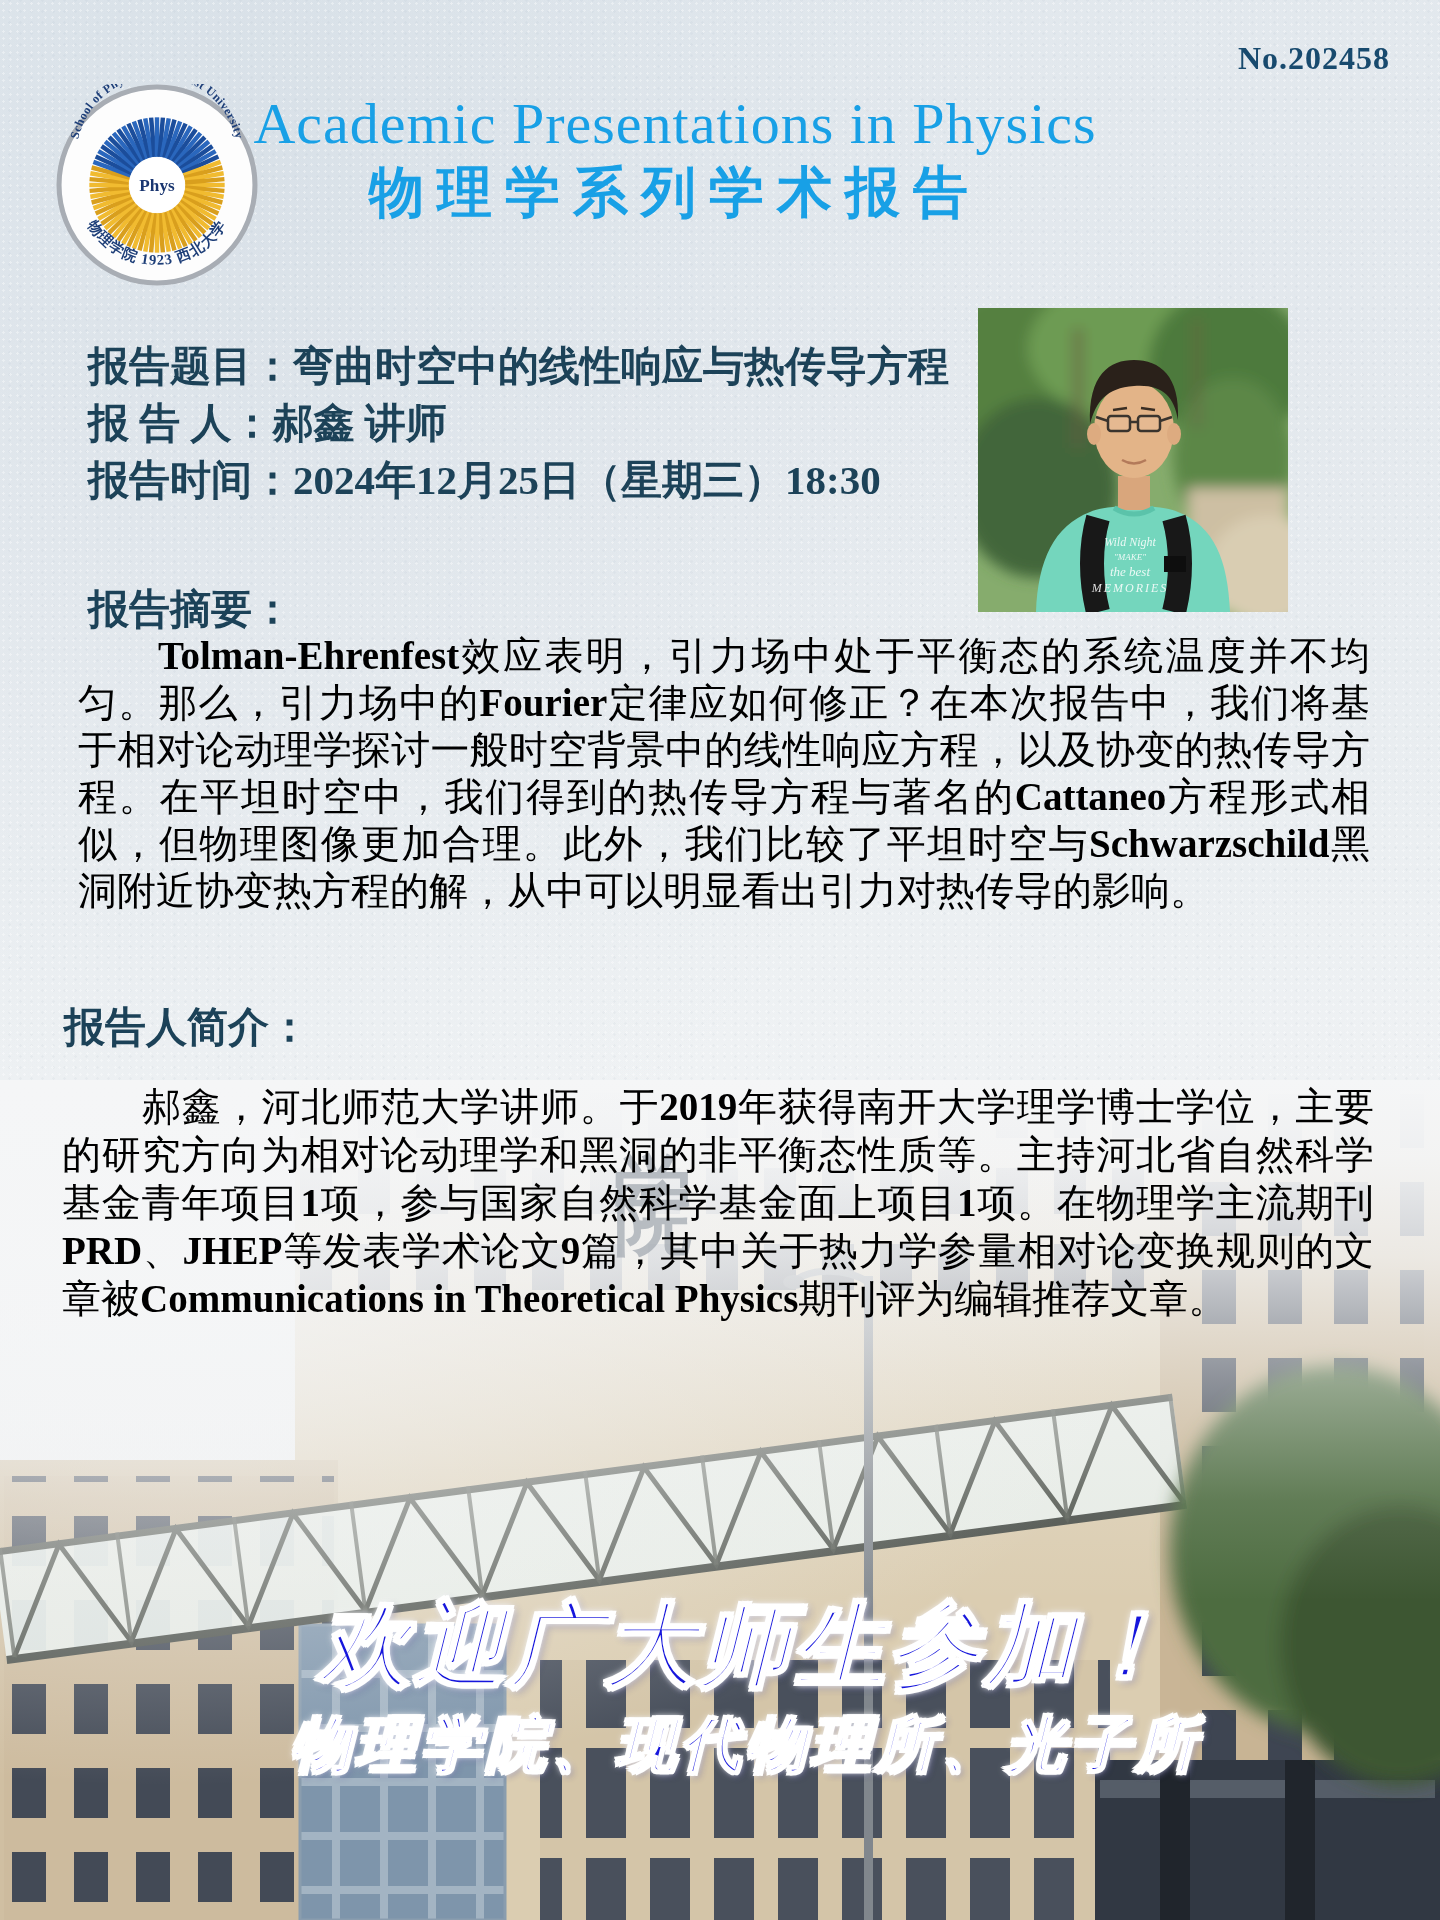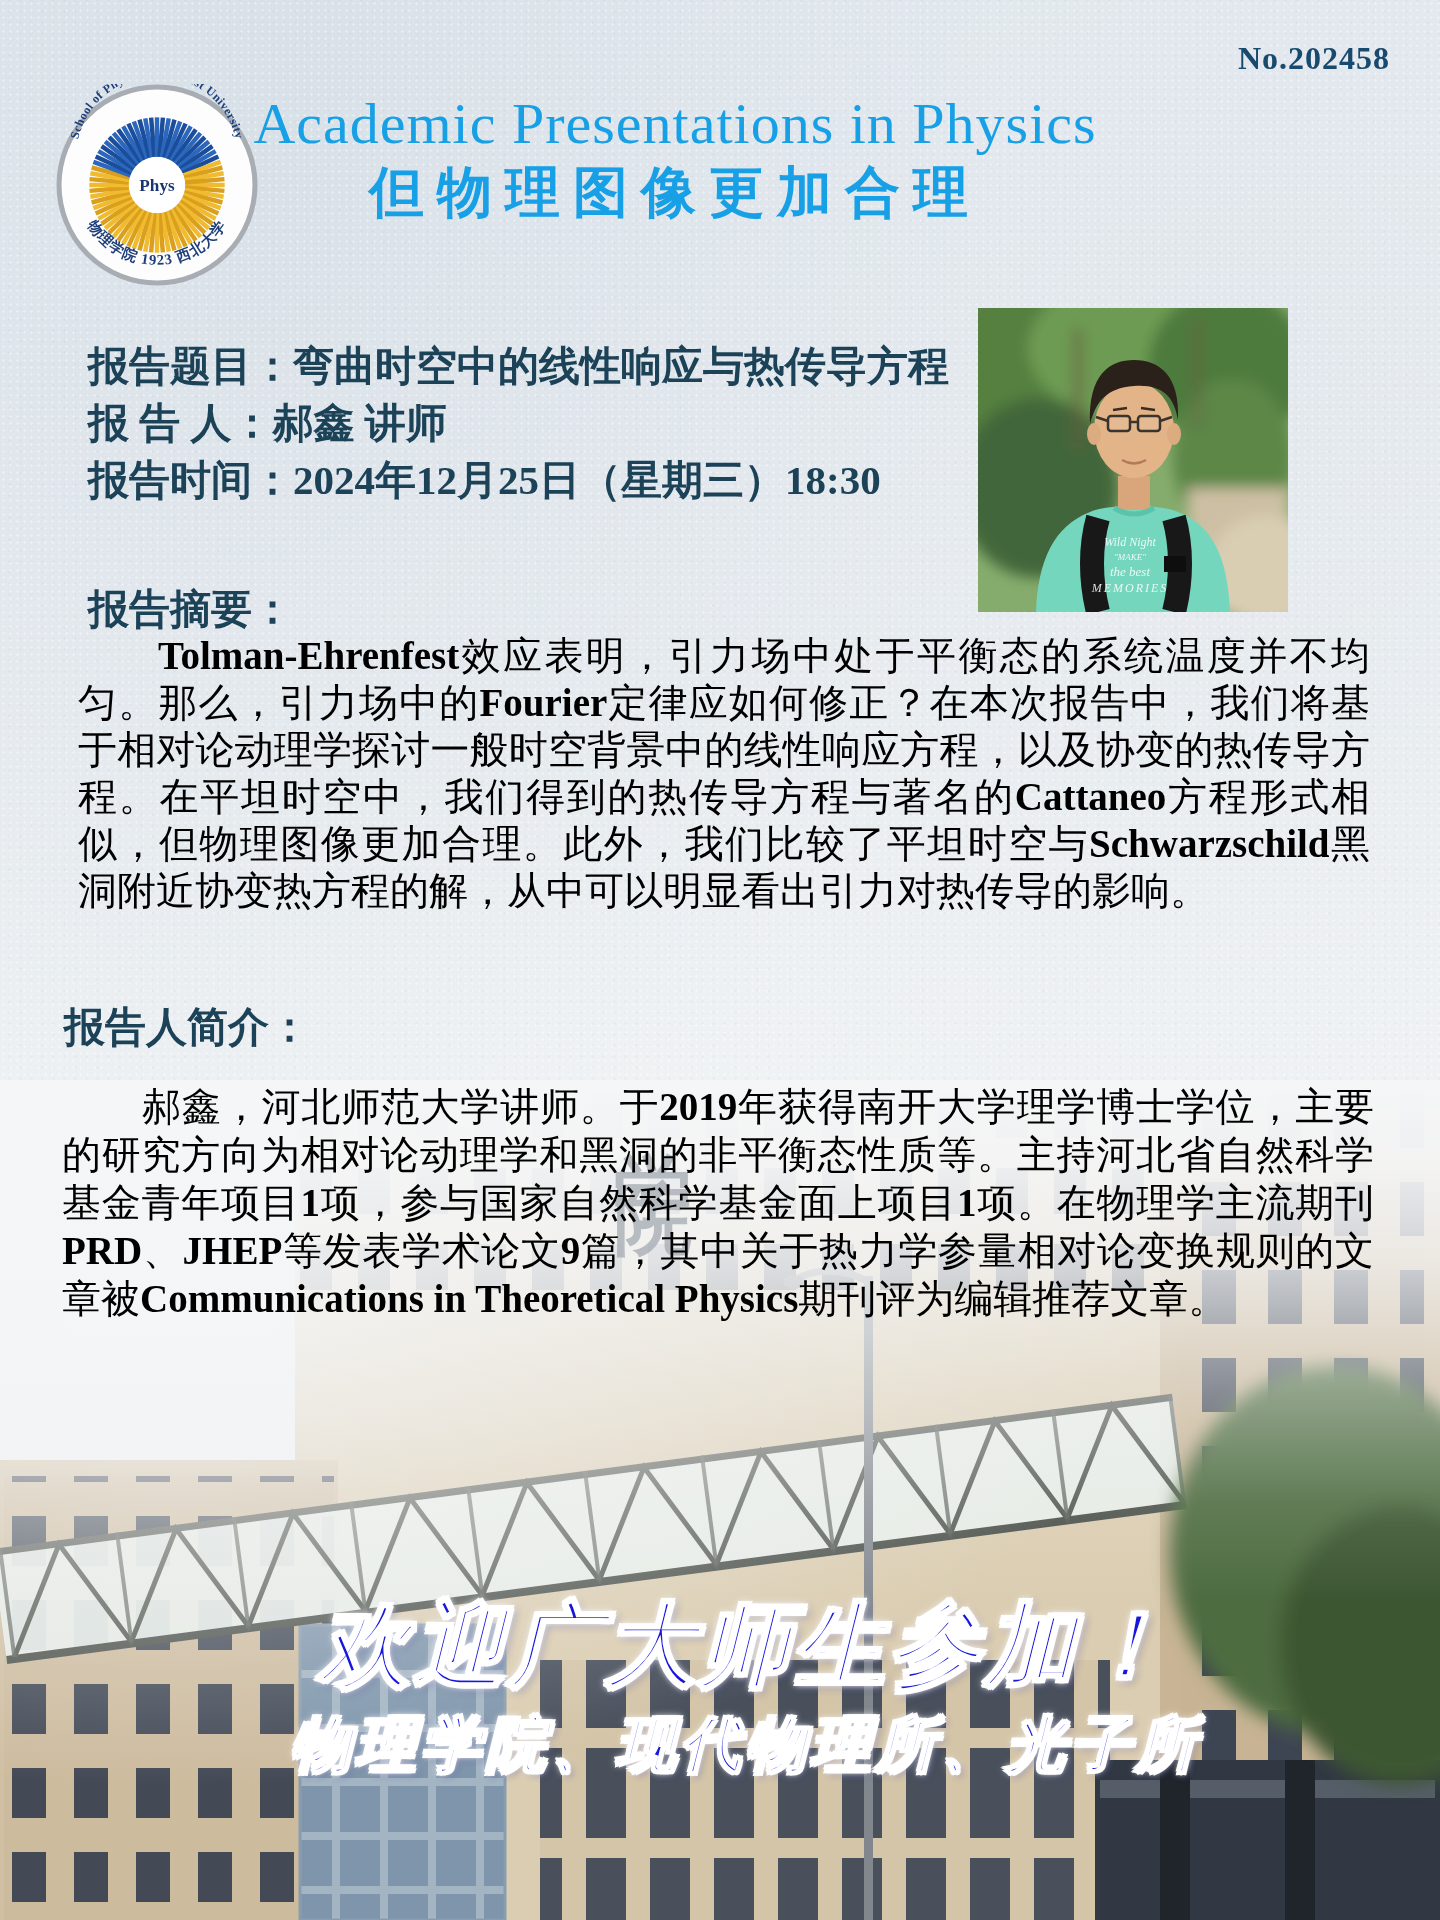--- a/index.html
+++ b/index.html
@@ -235,21 +235,21 @@
         <line x1="127.89345154656888" y1="97.55963920306557" x2="166.74504477214697" y2="94.16056523590689" stroke="#d99f1d" stroke-width="4.4"></line>
       </g>
     <circle cx="100" cy="100" r="27" fill="#ffffff"></circle>
     <text x="100" y="106" text-anchor="middle" class="logo-phys">Phys</text>
     <text class="logo-arc"><textPath href="#arcTop" startOffset="50%" text-anchor="middle">School of Physics Northwest University</textPath></text>
     <text class="logo-arc2"><textPath href="#arcBot" startOffset="50%" text-anchor="middle">物理学院  1923  西北大学</textPath></text>
   </svg>
 
   <div class="titles">
     <div class="title-en">Academic Presentations in Physics</div>
-    <div class="title-zh">但物理图像更加合理</div>
+    <div class="title-zh">物理学系列学术报告</div>
   </div>
 
   <div class="info">
     <div class="info-row"><span>报告题目：</span><span>弯曲时空中的线性响应与热传导方程</span></div>
     <div class="info-row"><span>报 告 人：</span><span>郝鑫 讲师</span></div>
     <div class="info-row"><span>报告时间：</span><span>2024年12月25日（星期三）18:30</span></div>
   </div>
 
   <div class="speaker-photo">
     <svg viewBox="0 0 310 304" preserveAspectRatio="none">

